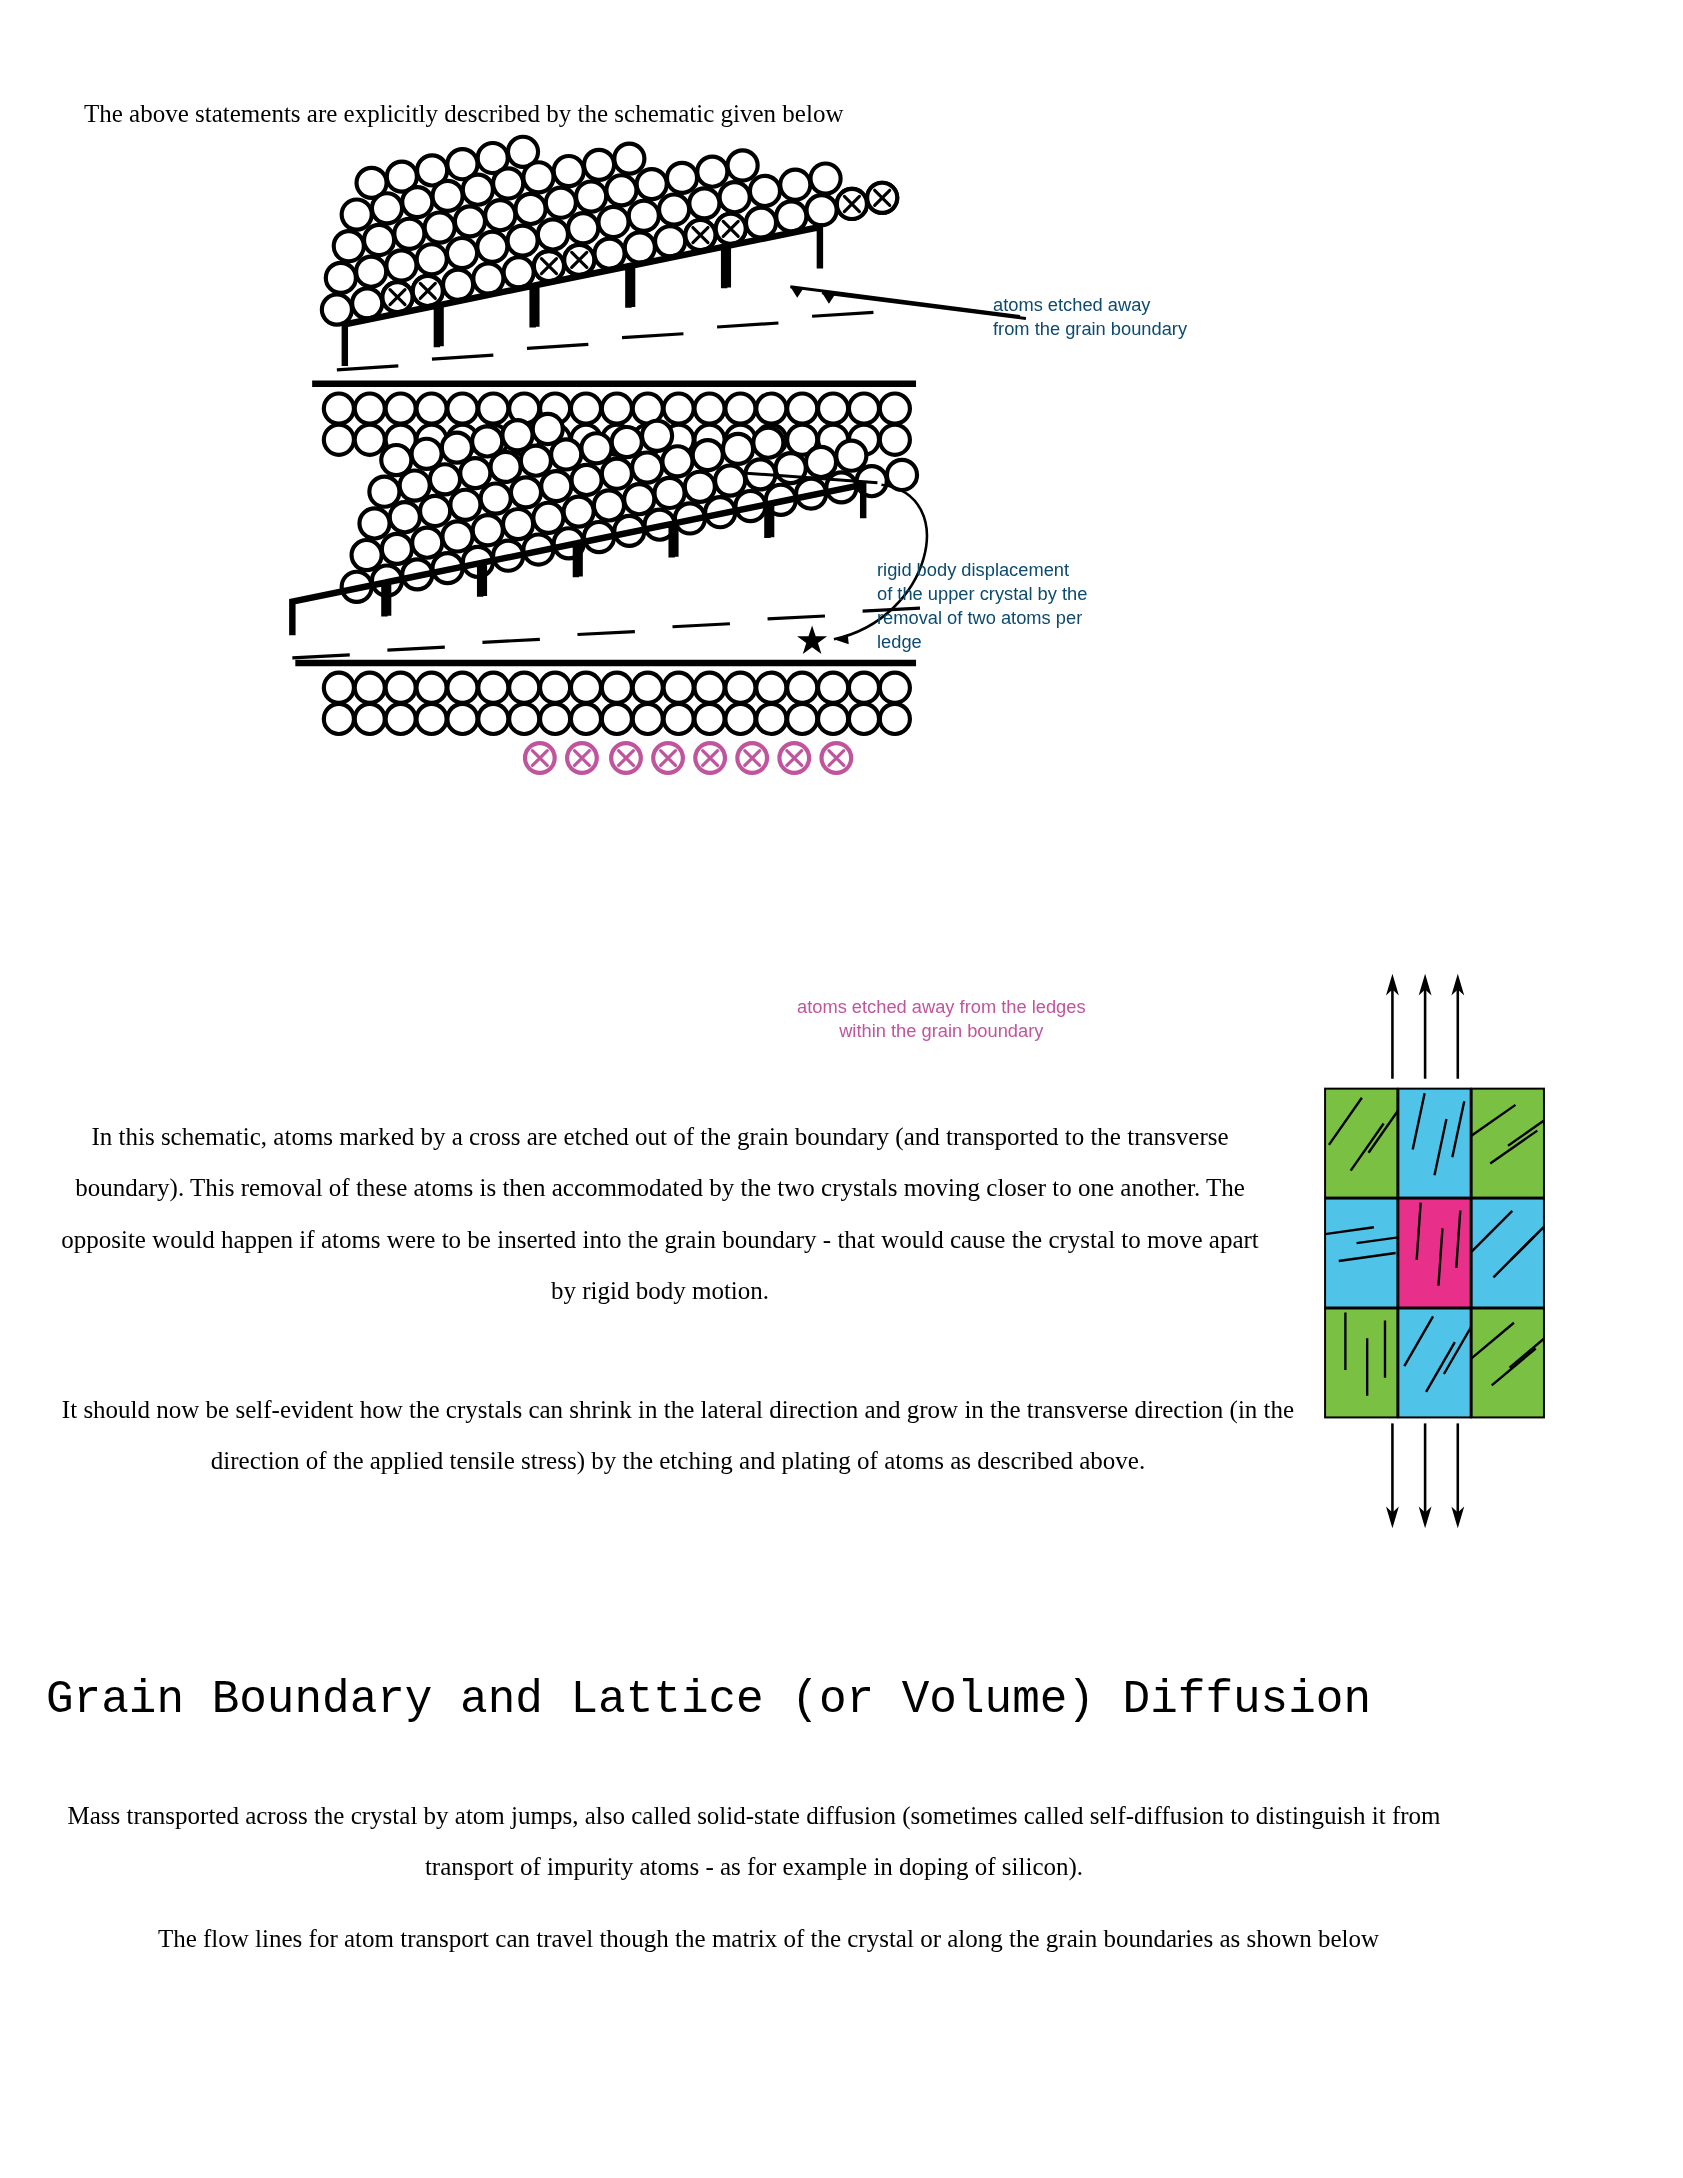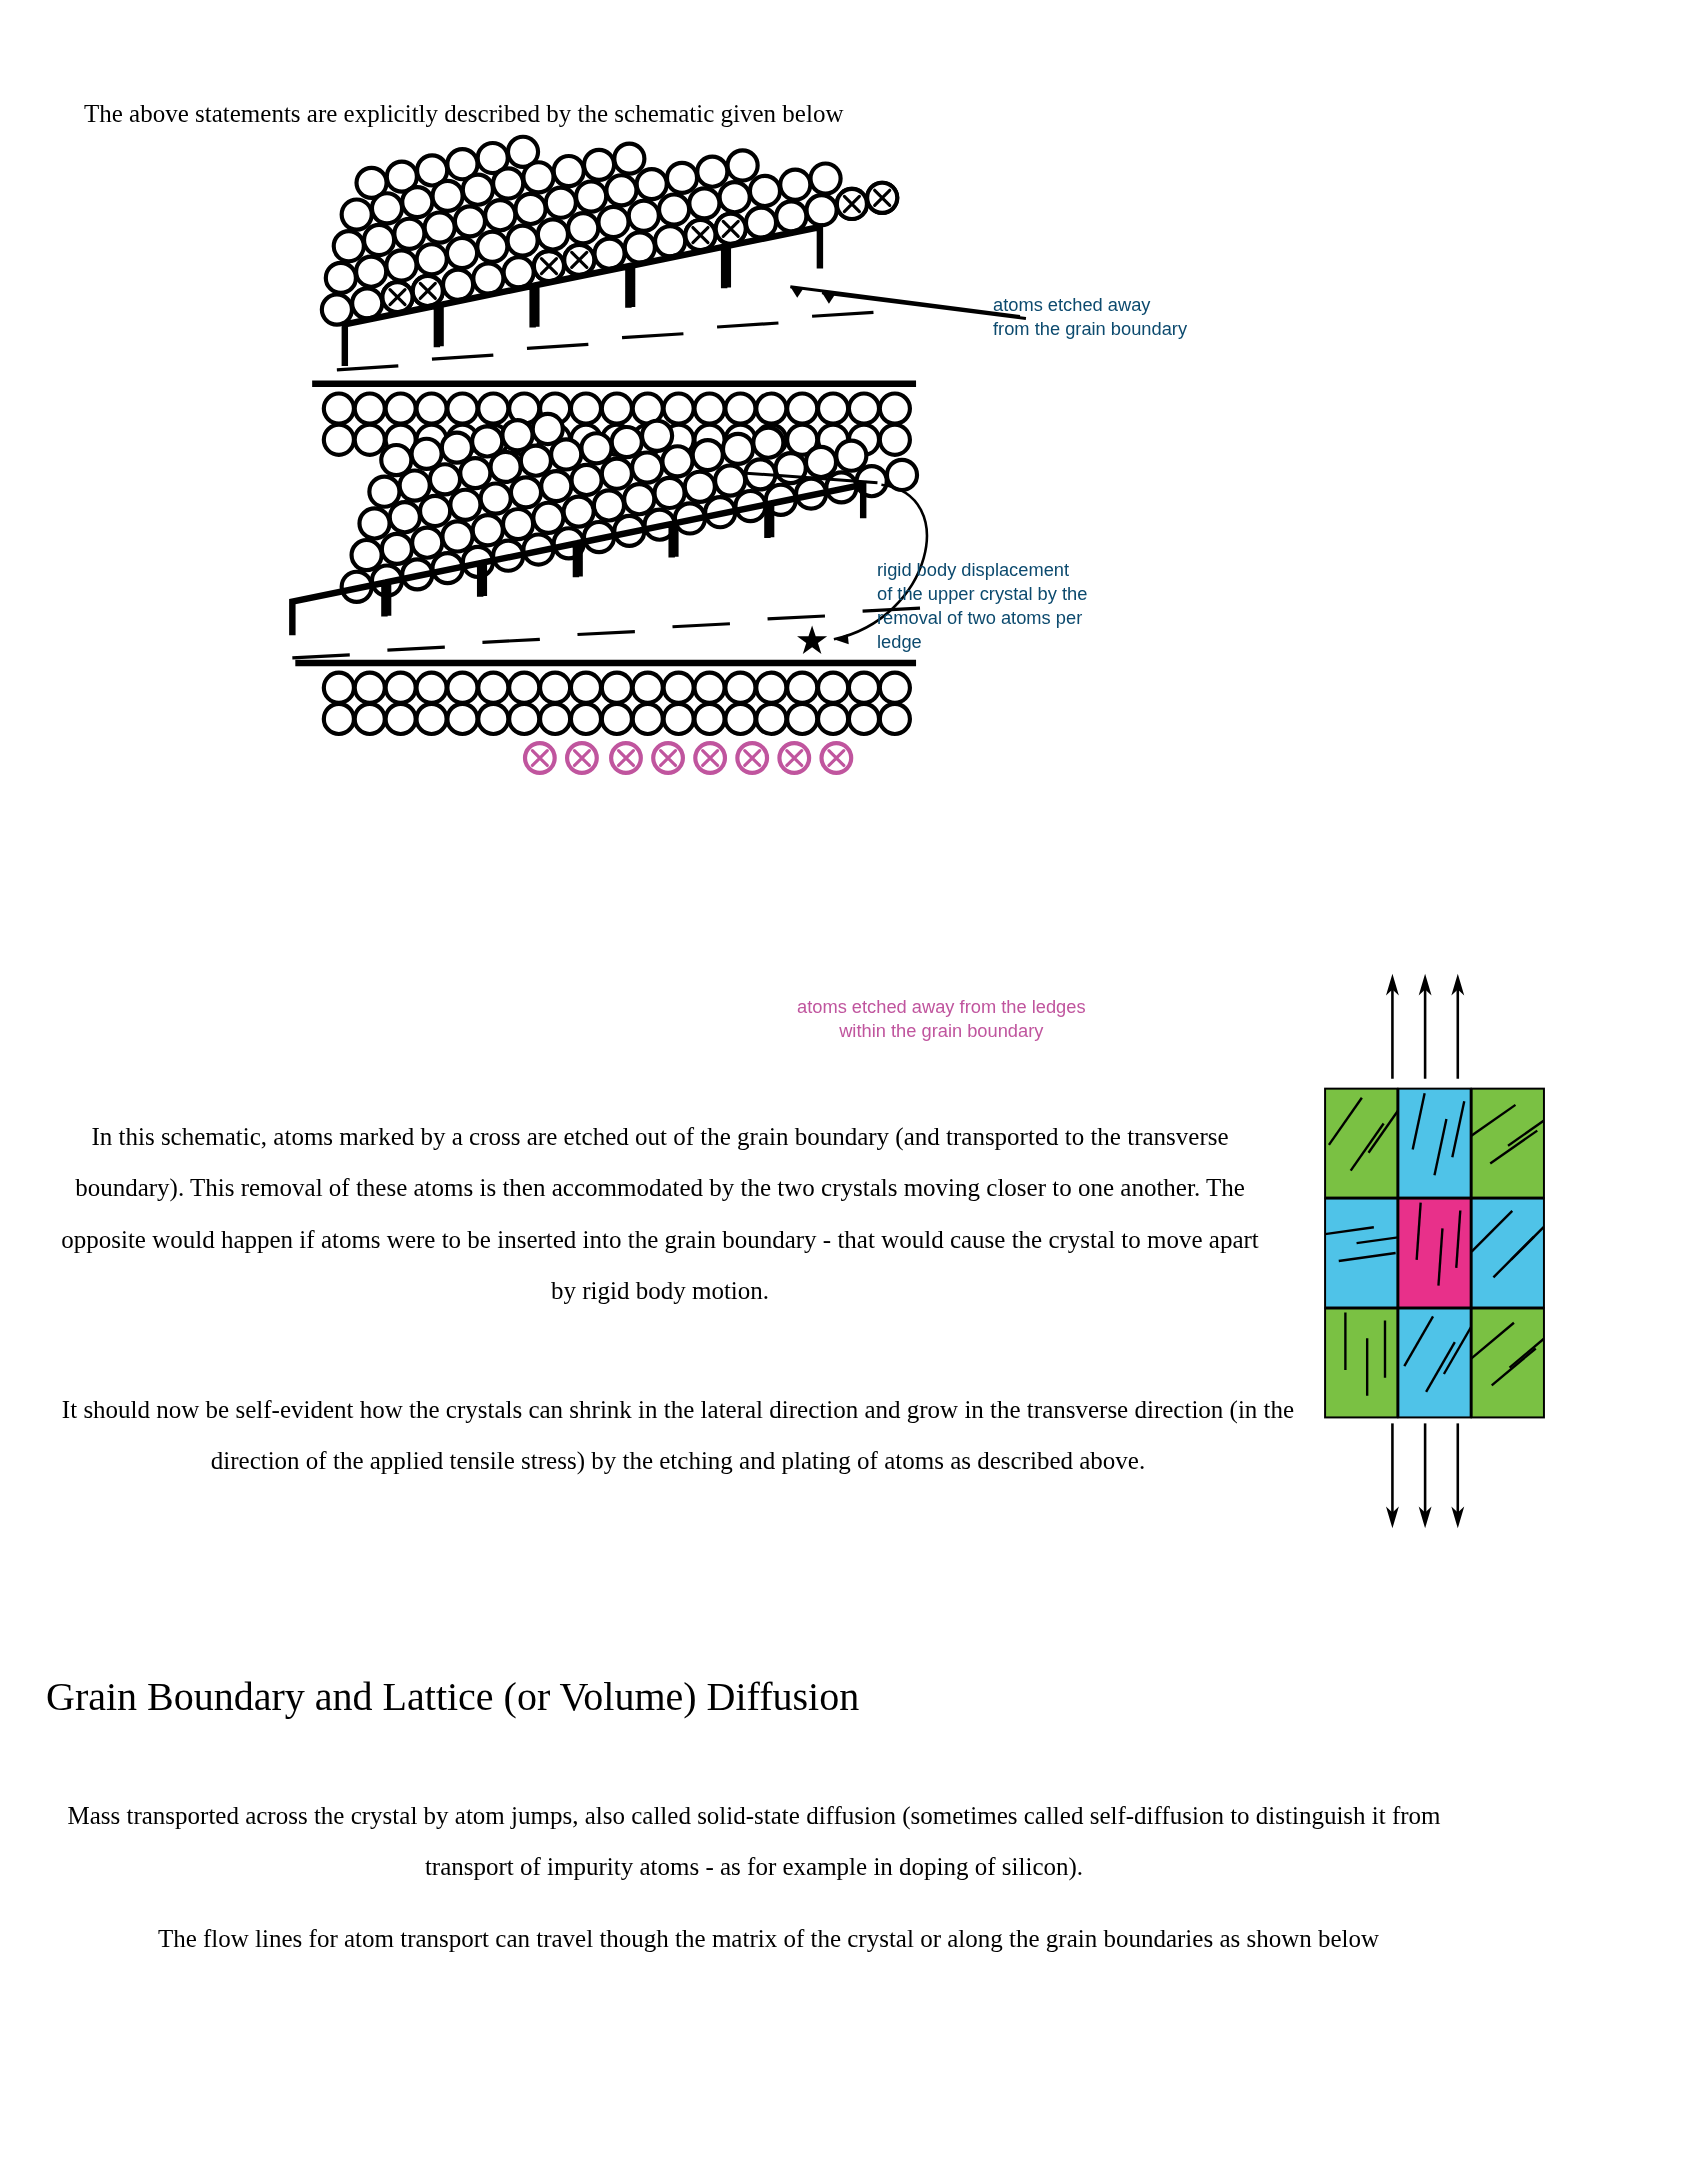--- a/index.html
+++ b/index.html
@@ -8,22 +8,22 @@
   .page{position:absolute;inset:0;}
 
   
   .intro{position:absolute;left:56px;top:95px;width:1287px;
          font-size:25px;line-height:1.5;margin-left:28px;}
   .para{position:absolute;font-size:25px;line-height:2.05;text-align:center;}
   #para1{left:46px;top:1111px;width:1228px;}
   #para2{left:46px;top:1384px;width:1238px;margin-left:13px;}
   #para3{left:46px;top:1790px;width:1416px;}
   #para4{left:46px;top:1913px;width:1445px;}
-  .heading{position:absolute;left:46px;top:1673px;font-size:40px;
-           font-weight:400;line-height:1.2;white-space:nowrap;}
+  .heading{position:absolute;left:46px;top:1673px;font-size:46px;
+           font-weight:400;line-height:1.2;white-space:nowrap;font-family:Liberation Mono, monospace;}
 
   
   .fig{position:absolute;}
   #fig-schematic{left:327px;top:168px;width:891px;height:891px;}
   #fig-grains{left:1317px;top:950px;width:238px;height:614px;}
 
   svg{display:block;overflow:visible;}
 
   .anno{position:absolute;font-family:"Liberation Sans","DejaVu Sans",sans-serif;
         font-size:18.3px;line-height:1.32;color:#0c4a6e;white-space:pre-line;}

